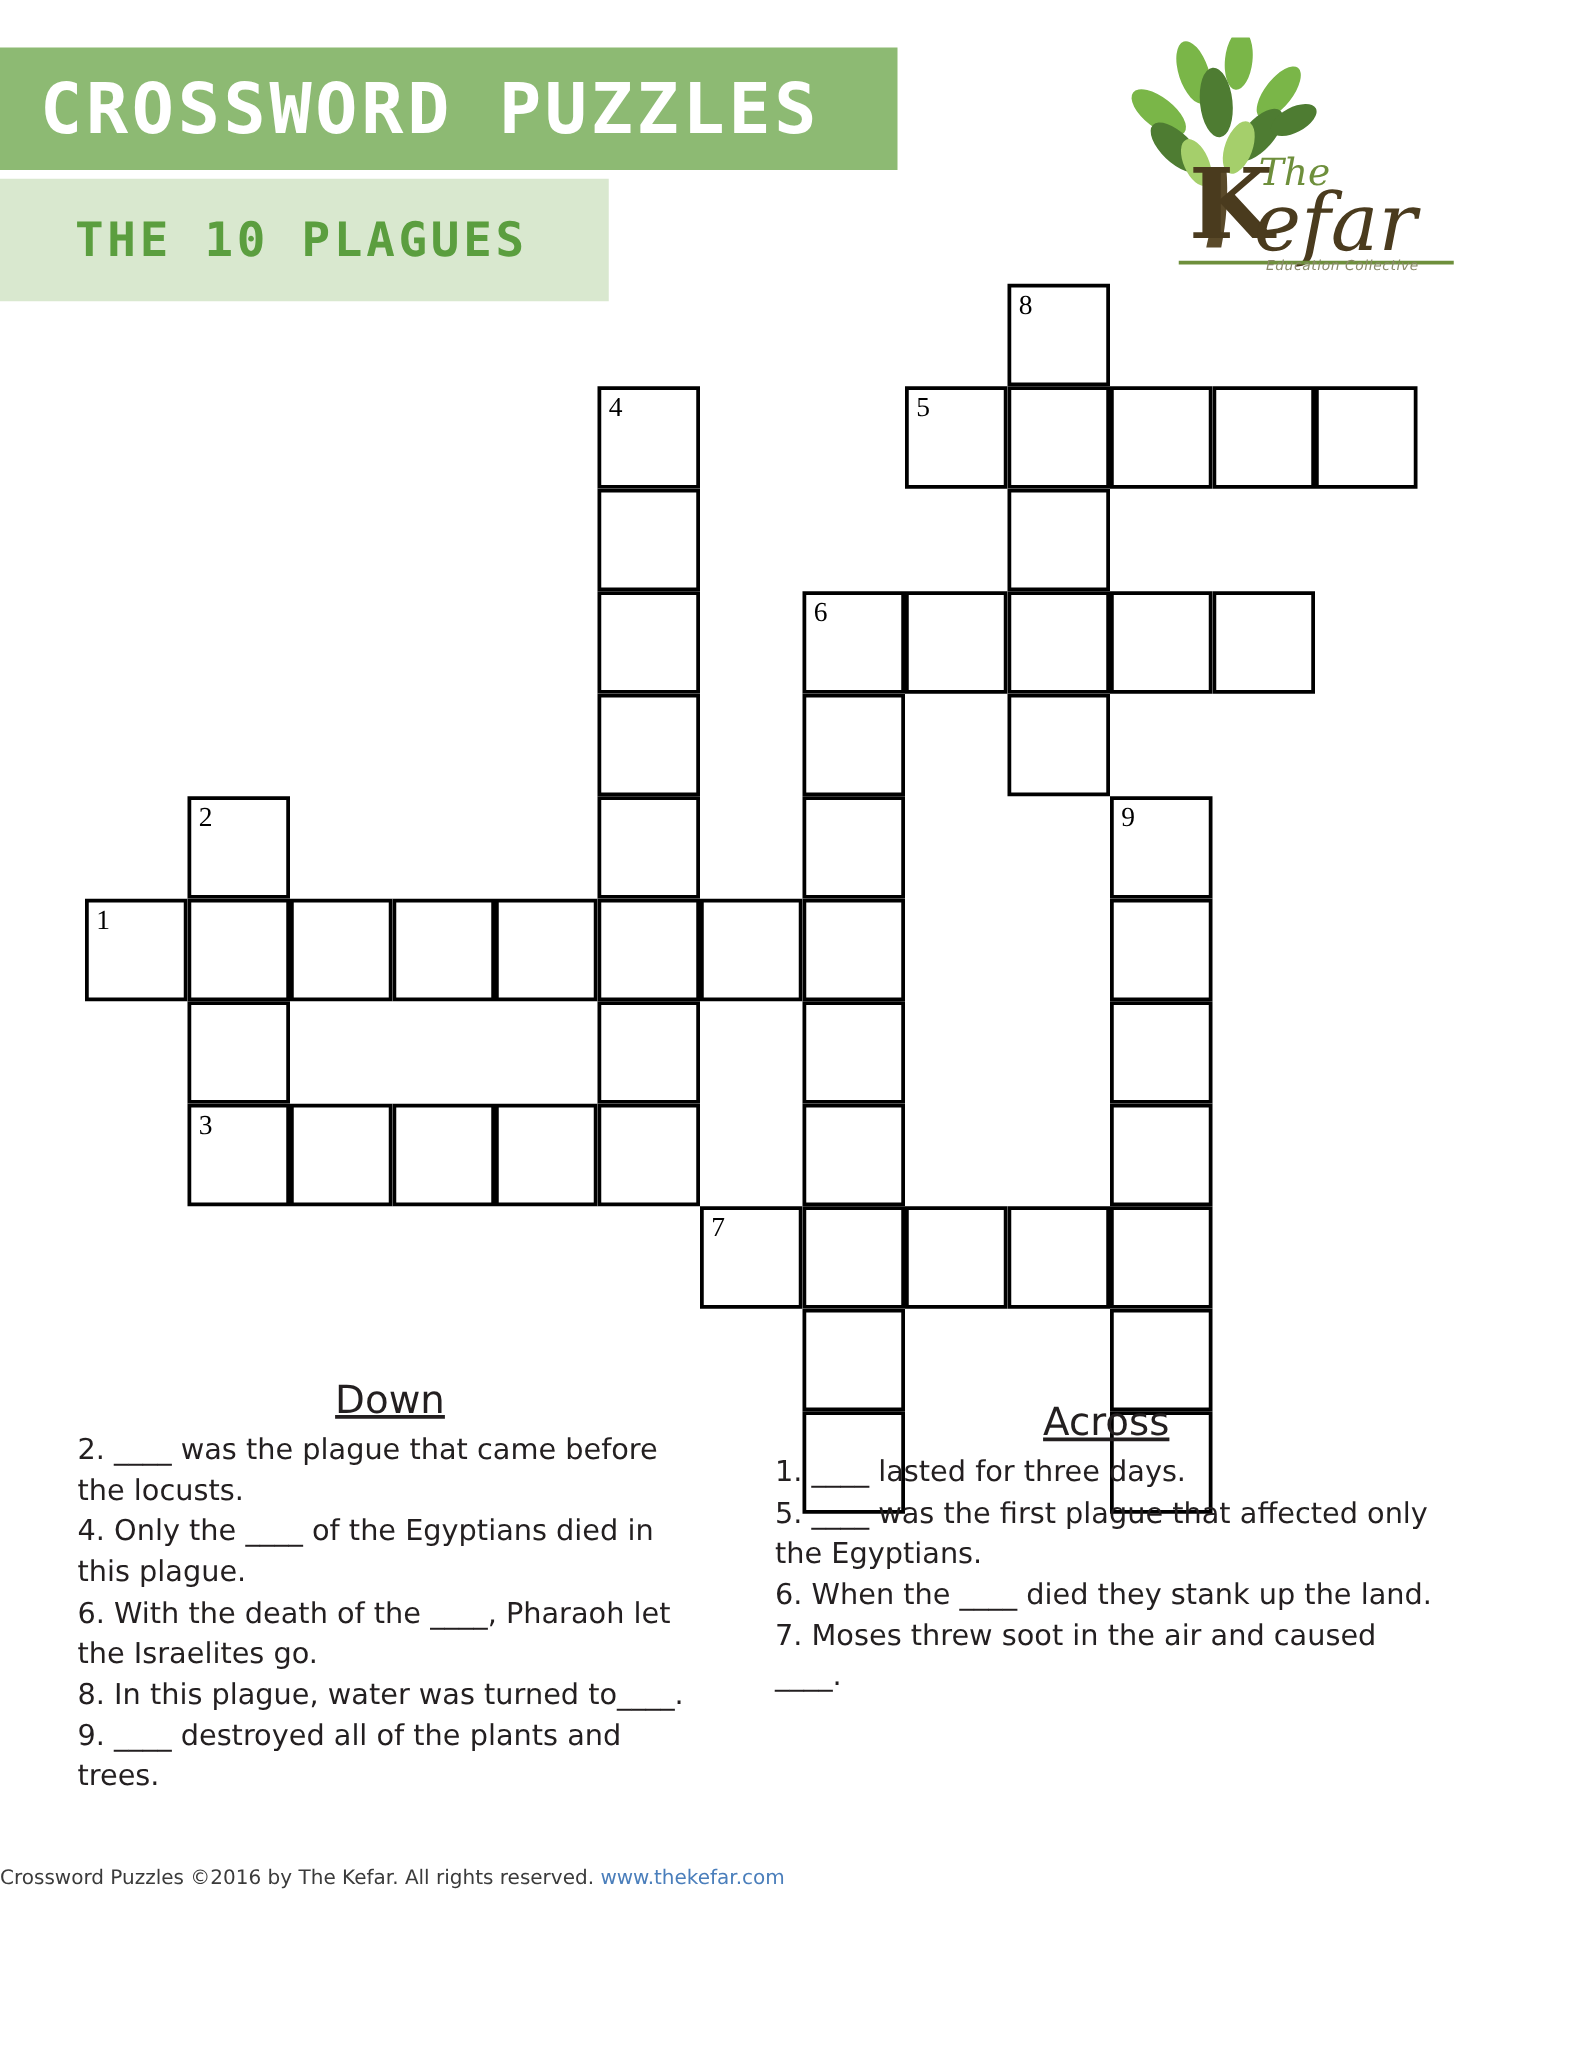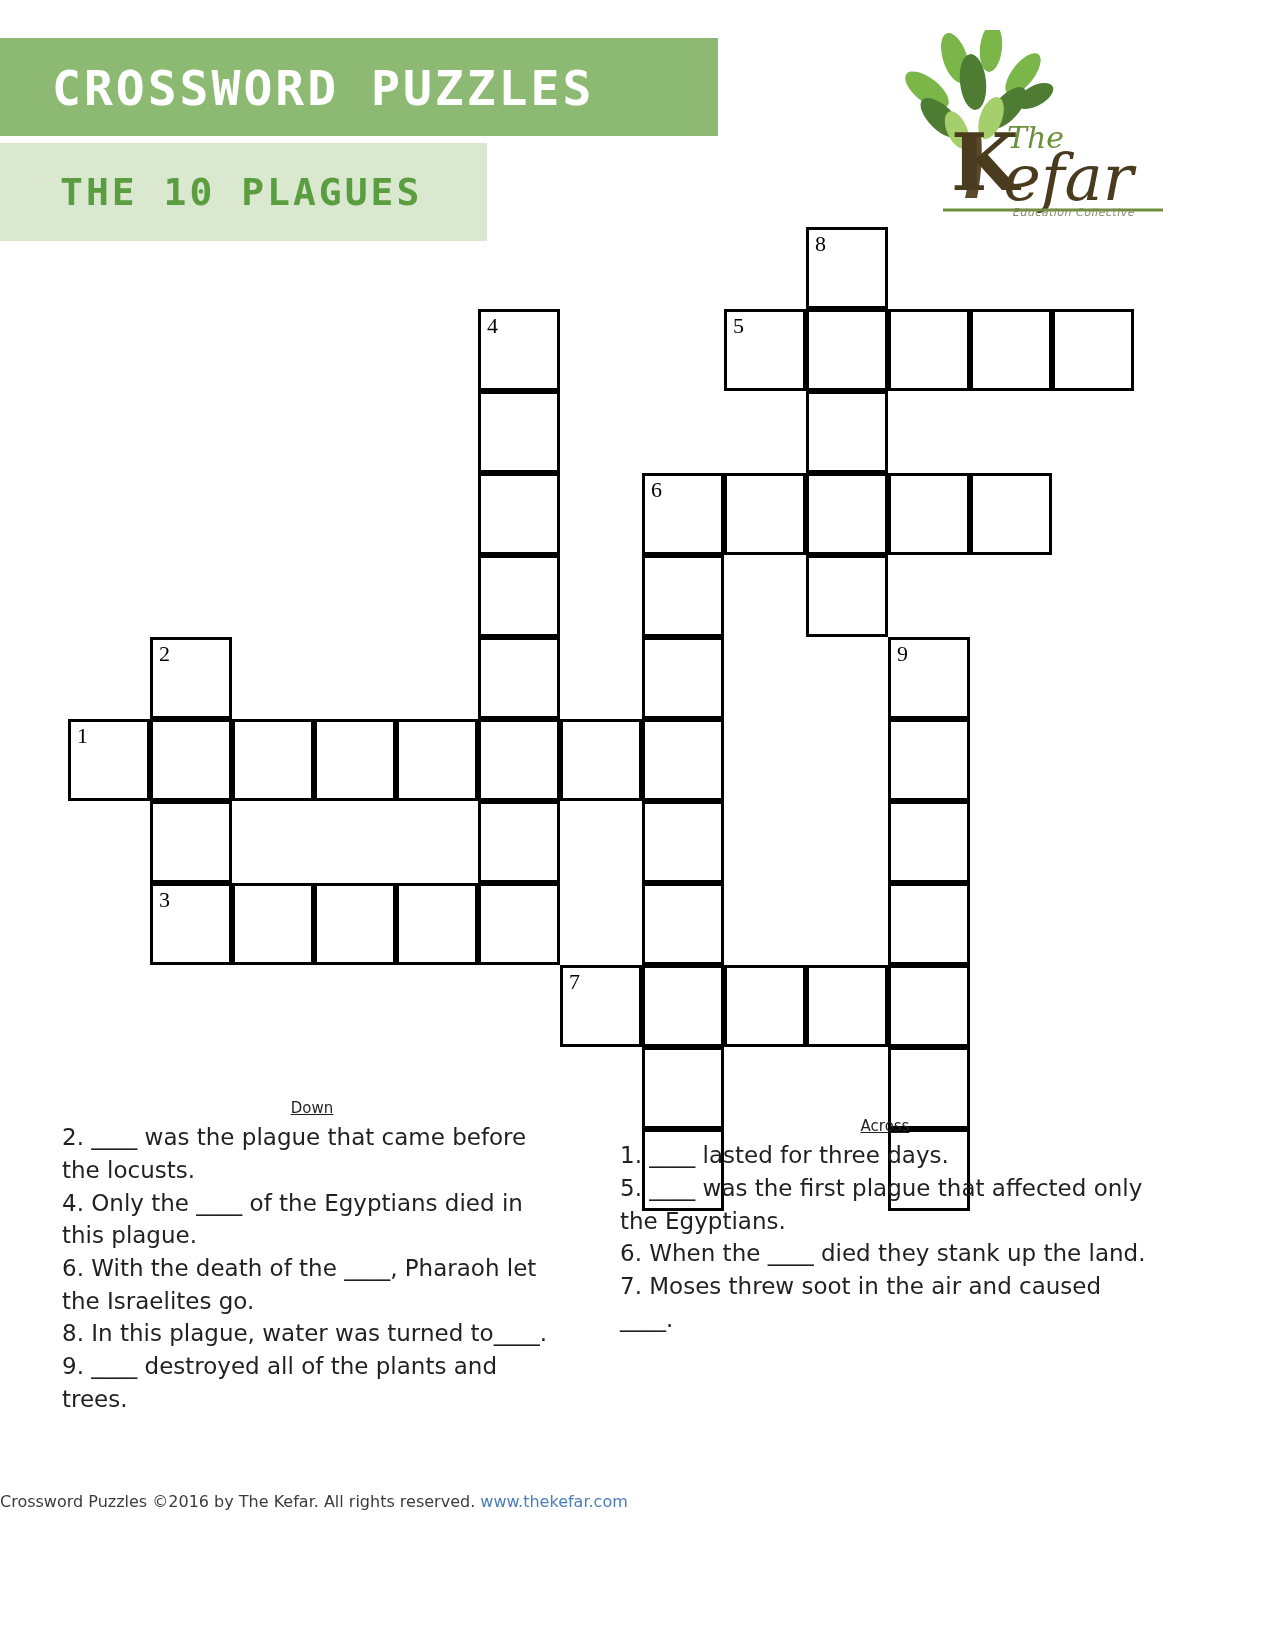--- a/index.html
+++ b/index.html
@@ -27,25 +27,24 @@
   }
   .header-title {
     position: absolute;
     left: 32px;
     top: 48px;
     width: 680px;
     height: 80px;
     line-height: 80px;
     font-family: "DejaVu Sans Mono", monospace;
     font-weight: bold;
-    font-size: 48px;
+    font-size: 56px;
     letter-spacing: 3px;
     color: #ffffff;
     white-space: nowrap;
-    margin-left: 20px;
   }
   .subheader-band {
     position: absolute;
     left: 0;
     top: 143px;
     width: 487px;
     height: 98px;
     background: #d9e8cf;
   }
   .subheader-title {
@@ -113,21 +112,21 @@
   .clue-col {
     position: absolute;
     font-family: "DejaVu Sans", sans-serif;
     font-size: 23px;
     line-height: 1.42;
     color: #231f20;
   }
   .clue-heading {
     text-align: center;
     text-decoration: underline;
-    font-size: 15px;
+    font-size: 31px;
     margin-bottom: 2px;
   }
   .clue-list { margin: 0; padding: 0; list-style: none; }
   .clue-list li { margin: 0 0 0 0; }
 
   #down-col  { left: 62px;  top: 1098px; width: 500px; }
   #across-col{ left: 620px; top: 1116px; width: 530px; }
 
   
   .footer {

